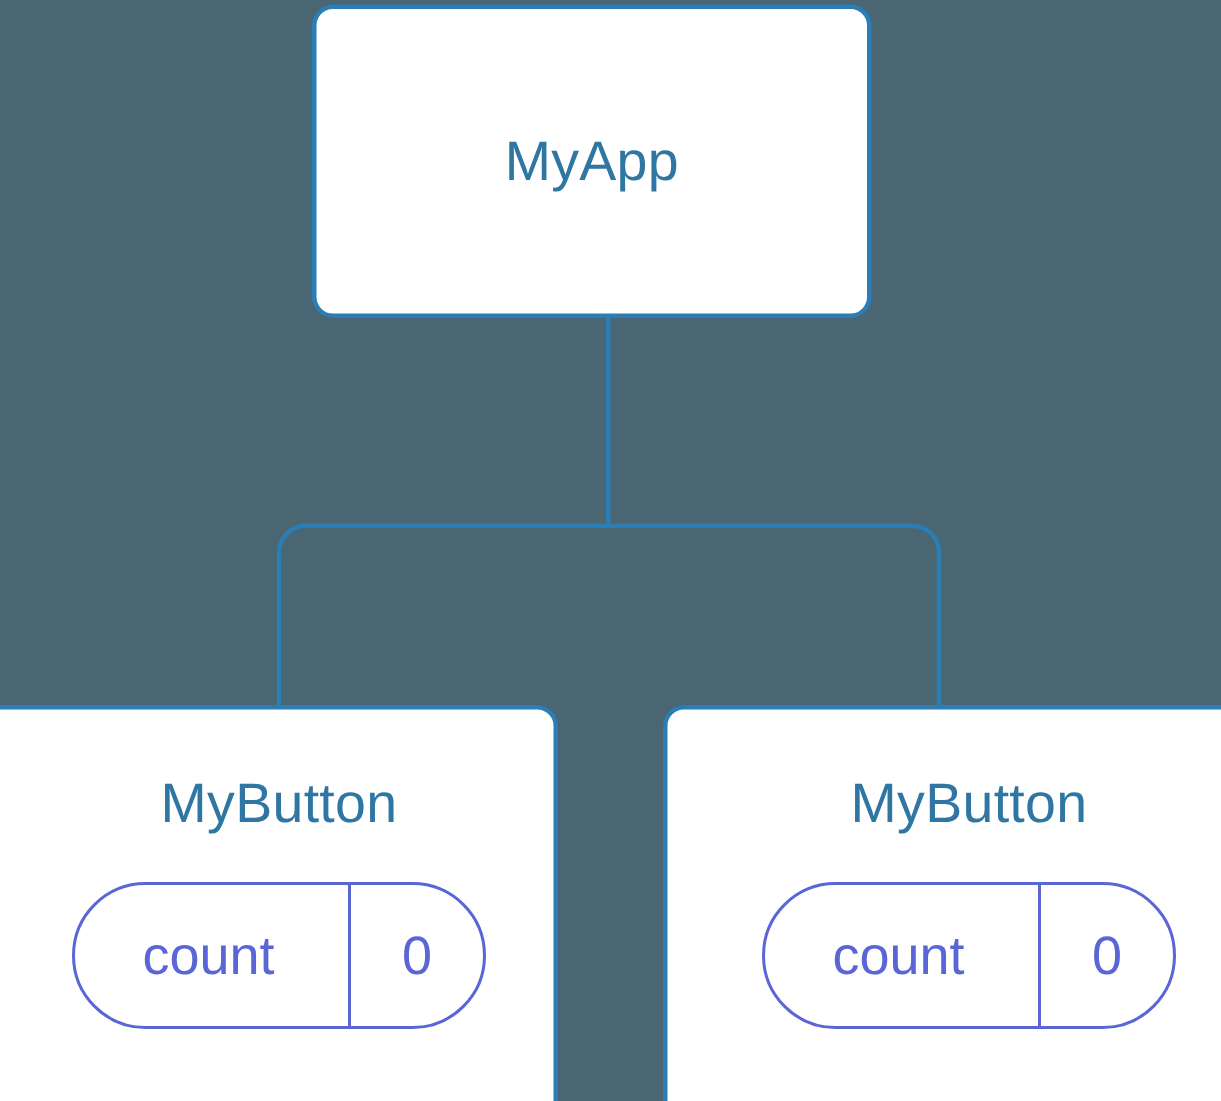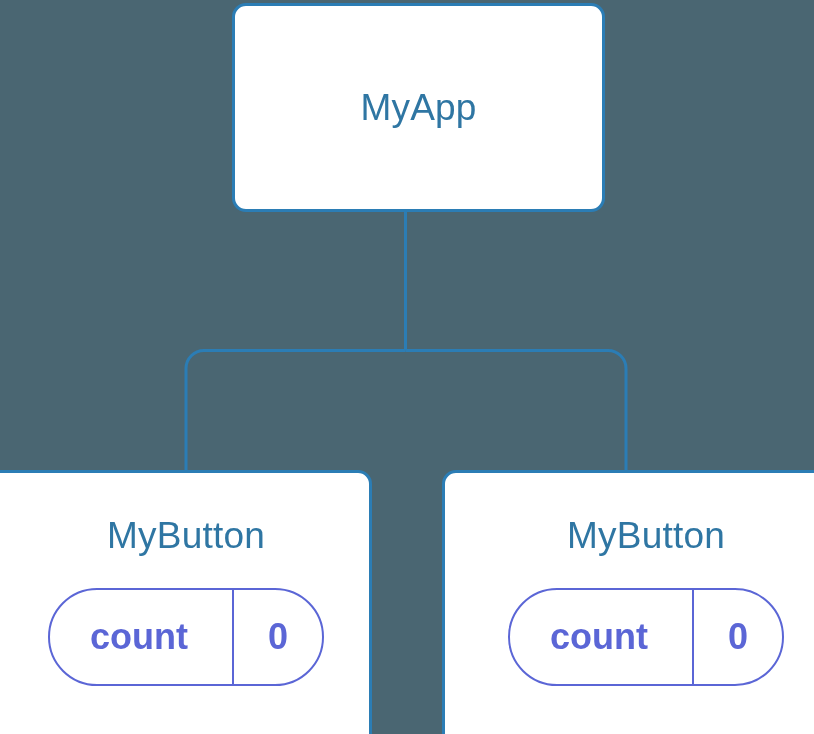--- a/index.html
+++ b/index.html
@@ -38,21 +38,21 @@
     box-sizing: border-box;
     background: #ffffff;
     border: 3px solid #2b7db5;
     border-radius: 14px;
     display: flex;
     flex-direction: column;
     align-items: center;
   }
 
   .node-root {
-    left: 232px;
+    left: 208px;
     top: 3px;
     width: 373px;
     height: 209px;
     justify-content: center;
   }
 
   .node-leaf-left {
     left: -18px;
     top: 470px;
     width: 390px;
@@ -96,21 +96,21 @@
     overflow: hidden;
   }
 
   .state-key,
   .state-value {
     display: flex;
     align-items: center;
     justify-content: center;
     color: #5b66d6;
     font-size: 36px;
-    font-weight: 700;
+    font-weight: 400;
     line-height: 1;
     white-space: nowrap;
   }
 
   .state-key {
     width: 178px;
     padding-right: 4px;
   }
 
   .state-value {

